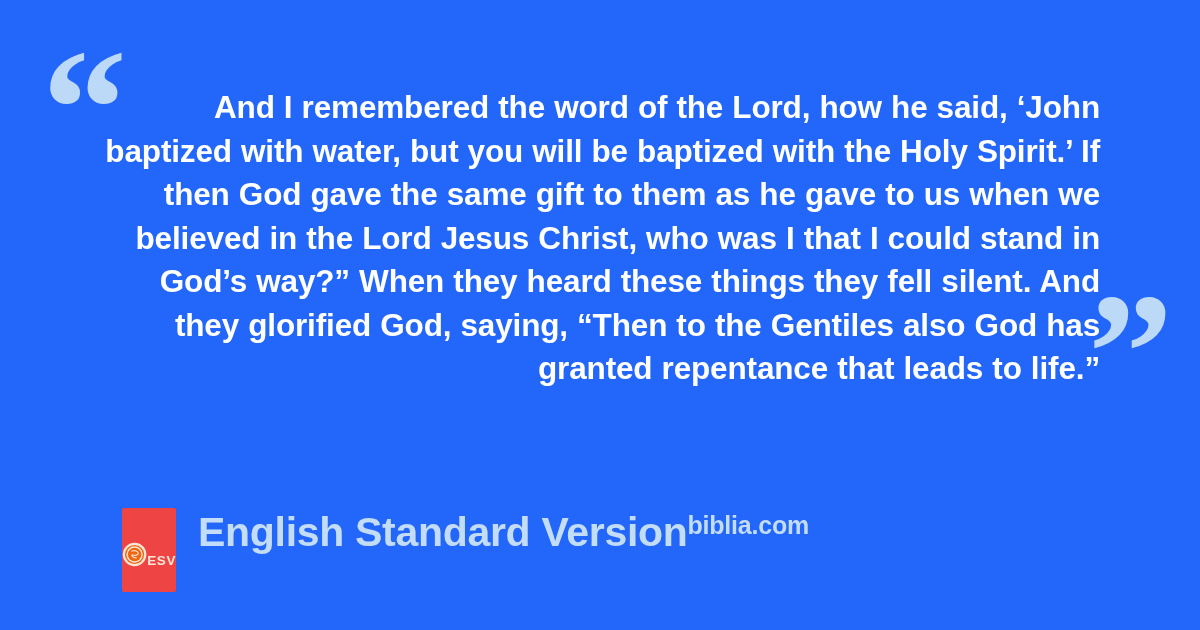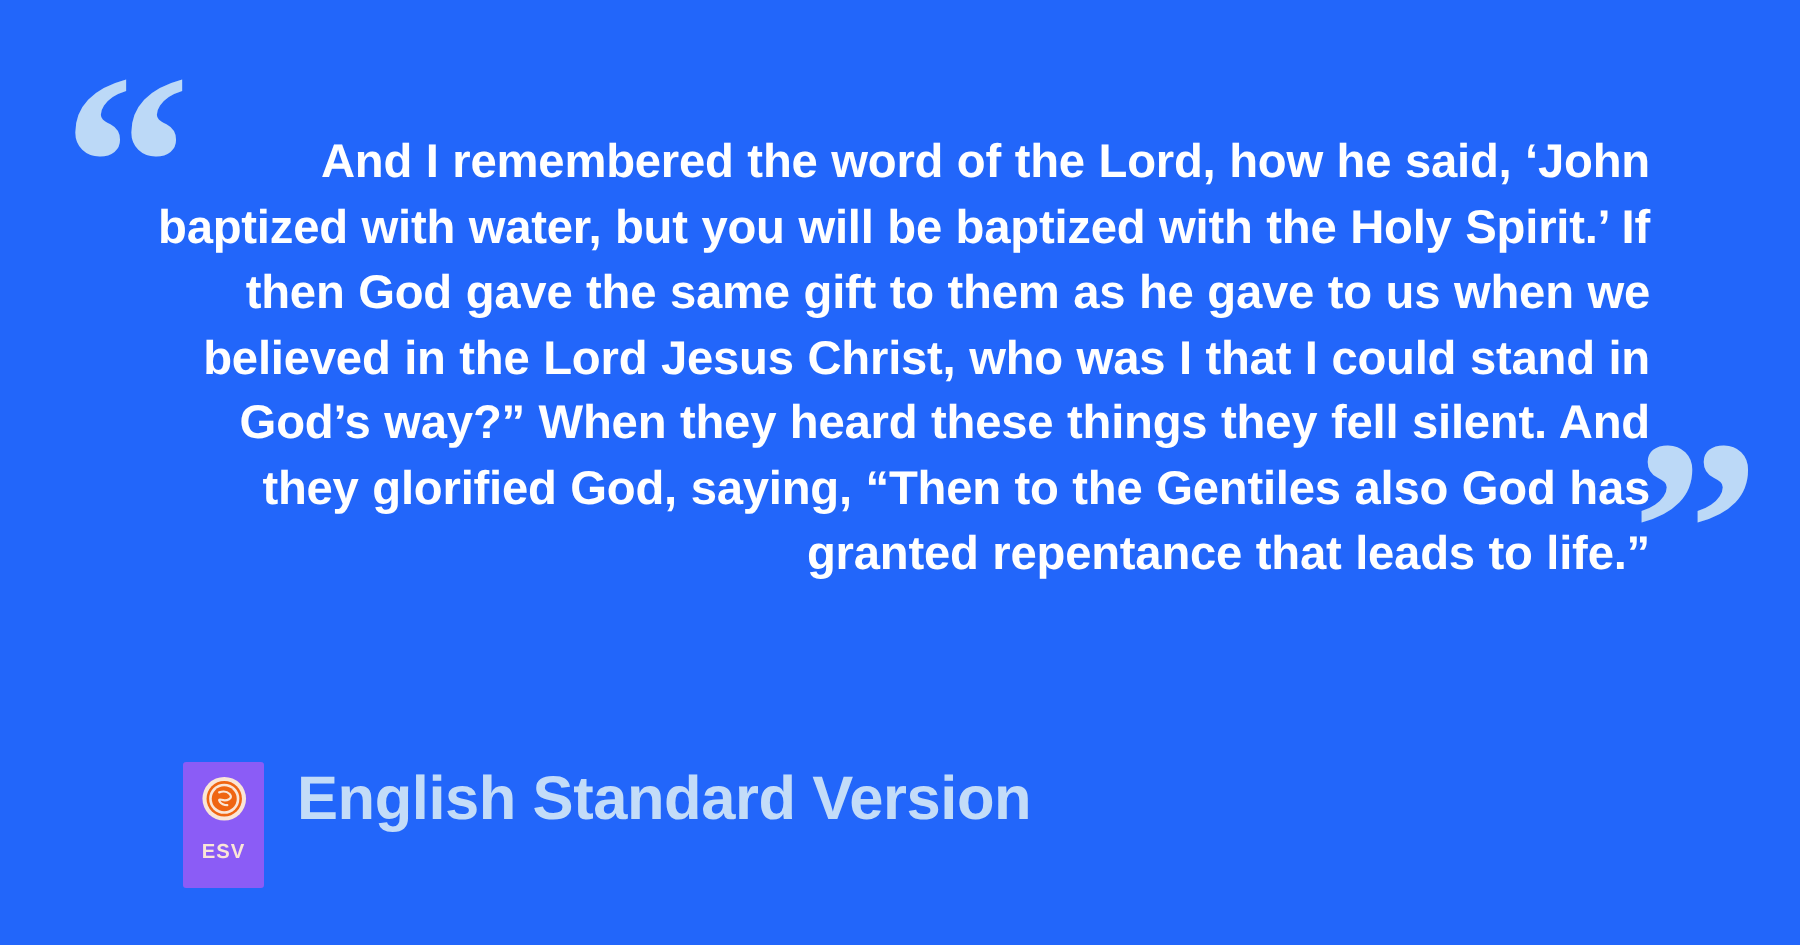--- a/index.html
+++ b/index.html
@@ -60,24 +60,24 @@
   .brand {
     position: absolute;
     left: 122px;
     top: 508px;
     display: flex;
     align-items: flex-start;
   }
   .esv-badge {
     width: 54px;
     height: 84px;
-    background: #8b5cf6;
+    background: #ef4444;
     border-radius: 2px;
     display: flex;
-    flex-direction: column;
+    flex-direction: row;
     align-items: center;
     justify-content: flex-start;
     padding-top: 9px;
     box-sizing: border-box;
     flex: none;
   }
   .esv-seal {
     width: 31px;
     height: 31px;
     display: block;
@@ -134,16 +134,17 @@
         <circle cx="16" cy="16" r="12.2" fill="#ef6512"></circle>
         <circle cx="16" cy="16" r="10.4" fill="#fae6d7"></circle>
         <circle cx="16" cy="16" r="8.6" fill="#ef6512"></circle>
         <path d="M12.5 11.6 q4.6 -1.6 7.2 1.1 q2 2.2 -0.4 3.6 q-2.2 1.3 -5.2 0.4 q-2.6 -0.8 -1.1 1.4 q1.5 2.2 5.1 2.3" fill="none" stroke="#fae6d7" stroke-width="1.5" stroke-linecap="round"></path>
       </svg>
       <div class="esv-badge-label">ESV</div>
     </div>
 
     <div class="brand-text">
       <div class="brand-title">English Standard Version</div>
+      <div class="brand-site">biblia.com</div>
     </div>
 
   </div>
 </div>
 
 </body></html>

